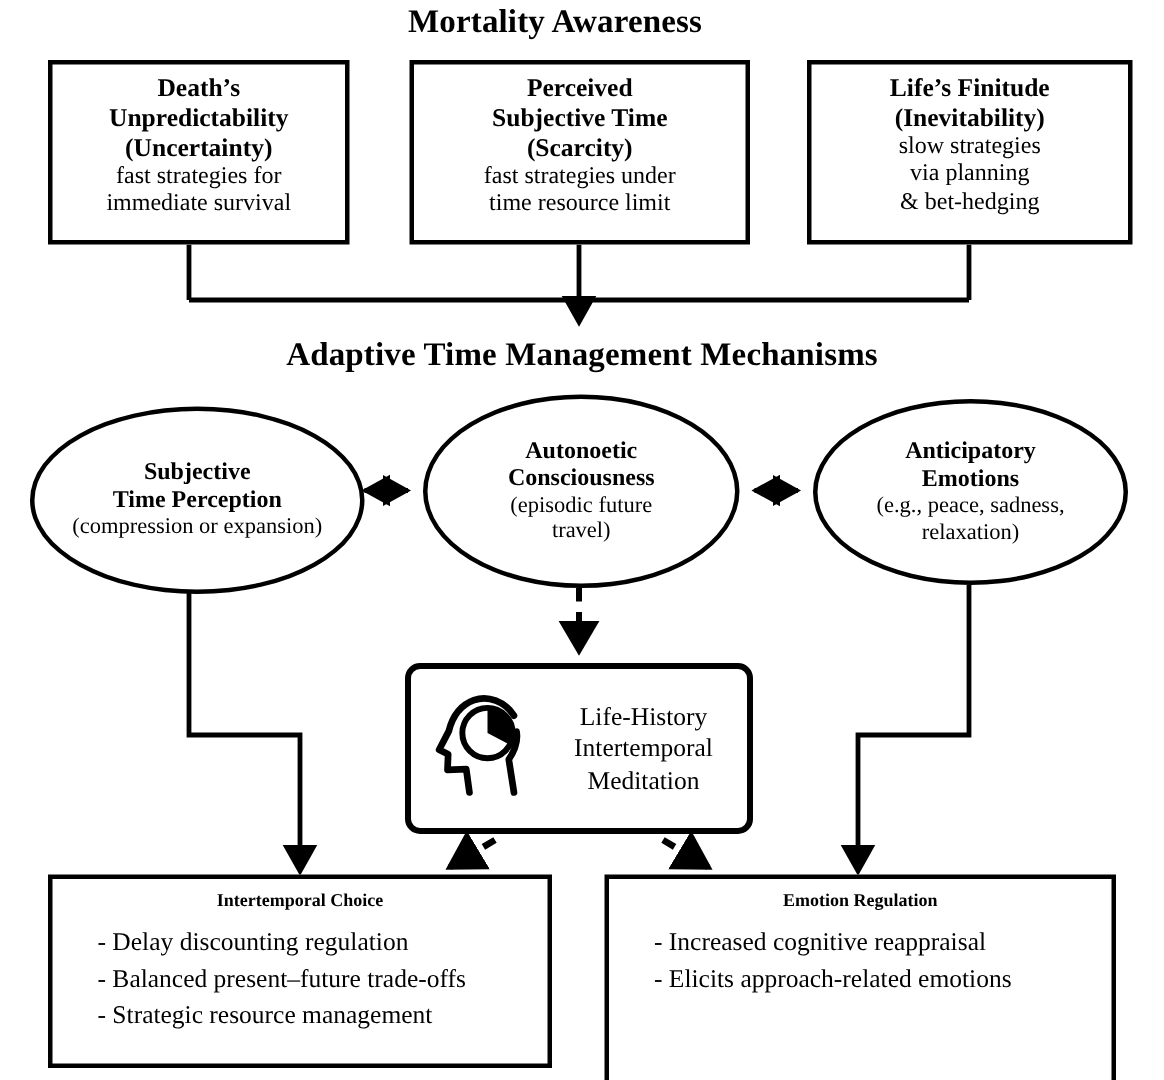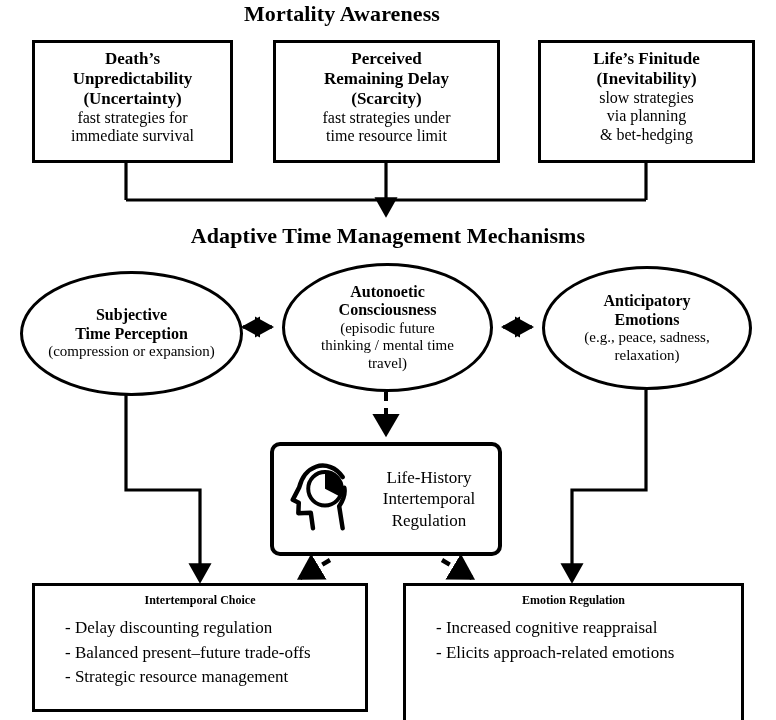--- a/index.html
+++ b/index.html
@@ -167,33 +167,33 @@
     <path d="M386,392 L386,434" stroke="#000000" stroke-width="4" stroke-dasharray="9,7" fill="none" marker-end="url(#arrowSolidSm)"></path>
 
     <path d="M126,390 L126,490 L200,490 L200,580" stroke="#000000" stroke-width="3.2" fill="none" marker-end="url(#arrowSolid)"></path>
 
     <path d="M646,390 L646,490 L572,490 L572,580" stroke="#000000" stroke-width="3.2" fill="none" marker-end="url(#arrowSolid)"></path>
 
     <path d="M330,560 L300,578" stroke="#000000" stroke-width="4.4" stroke-dasharray="9,7" fill="none" marker-end="url(#arrowSolidSm)"></path>
     <path d="M442,560 L472,578" stroke="#000000" stroke-width="4.4" stroke-dasharray="9,7" fill="none" marker-end="url(#arrowSolidSm)"></path>
   </svg>
 
-  <div class="section-title" style="left:0; top:2px; width:684px;">Mortality Awareness</div>
+  <div class="section-title" style="left:0; top:2px; width:684px;padding-left:28px;">Mortality Awareness</div>
 
   <div class="box" style="left:32px; top:40px; width:201px; height:123px;">
     <div class="hdr">Death’s</div>
     <div class="hdr">Unpredictability</div>
     <div class="hdr">(Uncertainty)</div>
     <div class="sub">fast strategies for</div>
     <div class="sub">immediate survival</div>
   </div>
 
   <div class="box" style="left:273px; top:40px; width:227px; height:123px;">
     <div class="hdr">Perceived</div>
-    <div class="hdr">Remaining Delay</div>
+    <div class="hdr">Subjective Time</div>
     <div class="hdr">(Scarcity)</div>
     <div class="sub">fast strategies under</div>
     <div class="sub">time resource limit</div>
   </div>
 
   <div class="box" style="left:538px; top:40px; width:217px; height:123px;">
     <div class="hdr">Life’s Finitude</div>
     <div class="hdr">(Inevitability)</div>
     <div class="sub">slow strategies</div>
     <div class="sub">via planning</div>
@@ -205,21 +205,20 @@
   <div class="ellipse" style="left:20px; top:271px; width:223px; height:125px;">
     <div class="hdr">Subjective</div>
     <div class="hdr">Time Perception</div>
     <div class="sub">(compression or expansion)</div>
   </div>
 
   <div class="ellipse" style="left:282px; top:263px; width:211px; height:129px;">
     <div class="hdr">Autonoetic</div>
     <div class="hdr">Consciousness</div>
     <div class="sub">(episodic future</div>
-    <div class="sub">thinking / mental time</div>
     <div class="sub">travel)</div>
   </div>
 
   <div class="ellipse" style="left:542px; top:266px; width:210px; height:124px;">
     <div class="hdr">Anticipatory</div>
     <div class="hdr">Emotions</div>
     <div class="sub">(e.g., peace, sadness,</div>
     <div class="sub">relaxation)</div>
   </div>
 
@@ -234,21 +233,21 @@
       </g>
 
       <g fill="none" stroke="#000000" stroke-width="4.6">
         <circle cx="50" cy="38" r="19.5"></circle>
       </g>
       <path d="M50,38 L50,18.5 A19.5,19.5 0 0 1 67.3,47 Z" fill="#000000"></path>
     </svg>
     <div class="medtext">
       <div>Life-History</div>
       <div>Intertemporal</div>
-      <div>Regulation</div>
+      <div>Meditation</div>
     </div>
   </div>
 
   <div class="outcome" style="left:32px; top:583px; width:336px; height:129px;">
     <div class="otitle">Intertemporal Choice</div>
     <ul class="olist">
       <li>- Delay discounting regulation</li>
       <li>- Balanced present–future trade-offs</li>
       <li>- Strategic resource management</li>
     </ul>

